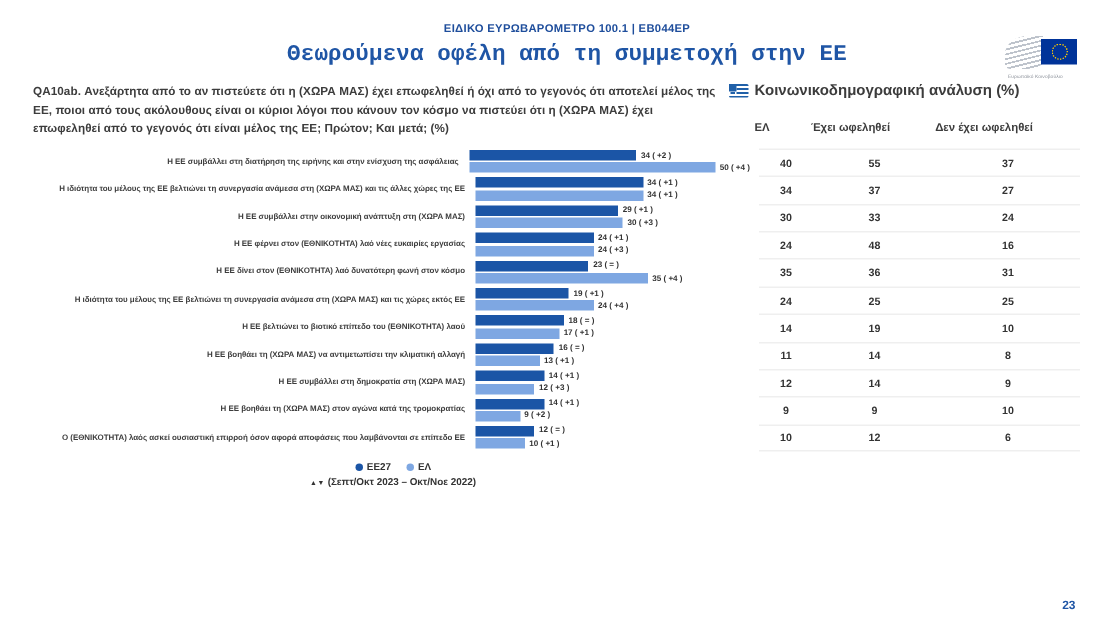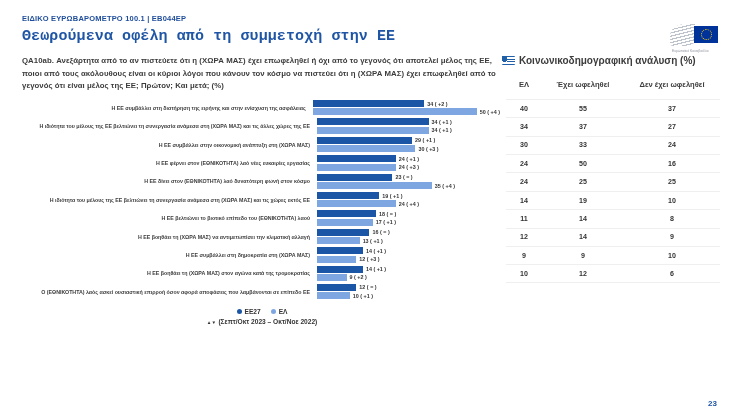--- a/index.html
+++ b/index.html
@@ -7,21 +7,21 @@
     width: 734px;
     height: 416px;
     background: #ffffff;
     font-family: "Liberation Sans", sans-serif;
     color: #333333;
     overflow: hidden;
     position: relative;
   }
 
   
-  .header { padding: 14px 0 0 22px; }
+  .header { padding: 14px 0 0 22px; text-align: center; }
   .eyebrow {
     font-size: 7.5px;
     font-weight: bold;
     letter-spacing: .2px;
     color: #1f4e9c;
     margin-bottom: 5px;
   }
   .title {
     font-size: 15px;
     font-weight: bold;
@@ -57,21 +57,21 @@
     border: 1.1px dotted #ffcc00;
     border-radius: 50%;
   }
   .ep-logo .cap {
     position: absolute; left: 2px; bottom: -1px;
     font-size: 3.2px; color: #8b9099; letter-spacing: .1px;
     white-space: nowrap;
   }
 
   
-  .qwrap { display: flex; padding: 10px 14px 0 22px; }
+  .qwrap { display: flex; padding: 10px 30px 0 22px; }
   .question {
     width: 478px;
     font-size: 7.8px;
     line-height: 1.62;
     font-weight: bold;
     color: #3c3c3c;
     letter-spacing: .05px;
   }
   .demo-head { flex: 1; padding-left: 6px; }
   .demo-title {
@@ -360,22 +360,27 @@
         <div class="td c2">37</div>
         <div class="td c3">27</div>
       </div>
       <div class="trow">
         <div class="td c1">30</div>
         <div class="td c2">33</div>
         <div class="td c3">24</div>
       </div>
       <div class="trow">
         <div class="td c1">24</div>
-        <div class="td c2">50</div>
+        <div class="td c2">48</div>
         <div class="td c3">16</div>
+      </div>
+      <div class="trow">
+        <div class="td c1">35</div>
+        <div class="td c2">36</div>
+        <div class="td c3">31</div>
       </div>
       <div class="trow">
         <div class="td c1">24</div>
         <div class="td c2">25</div>
         <div class="td c3">25</div>
       </div>
       <div class="trow">
         <div class="td c1">14</div>
         <div class="td c2">19</div>
         <div class="td c3">10</div>

